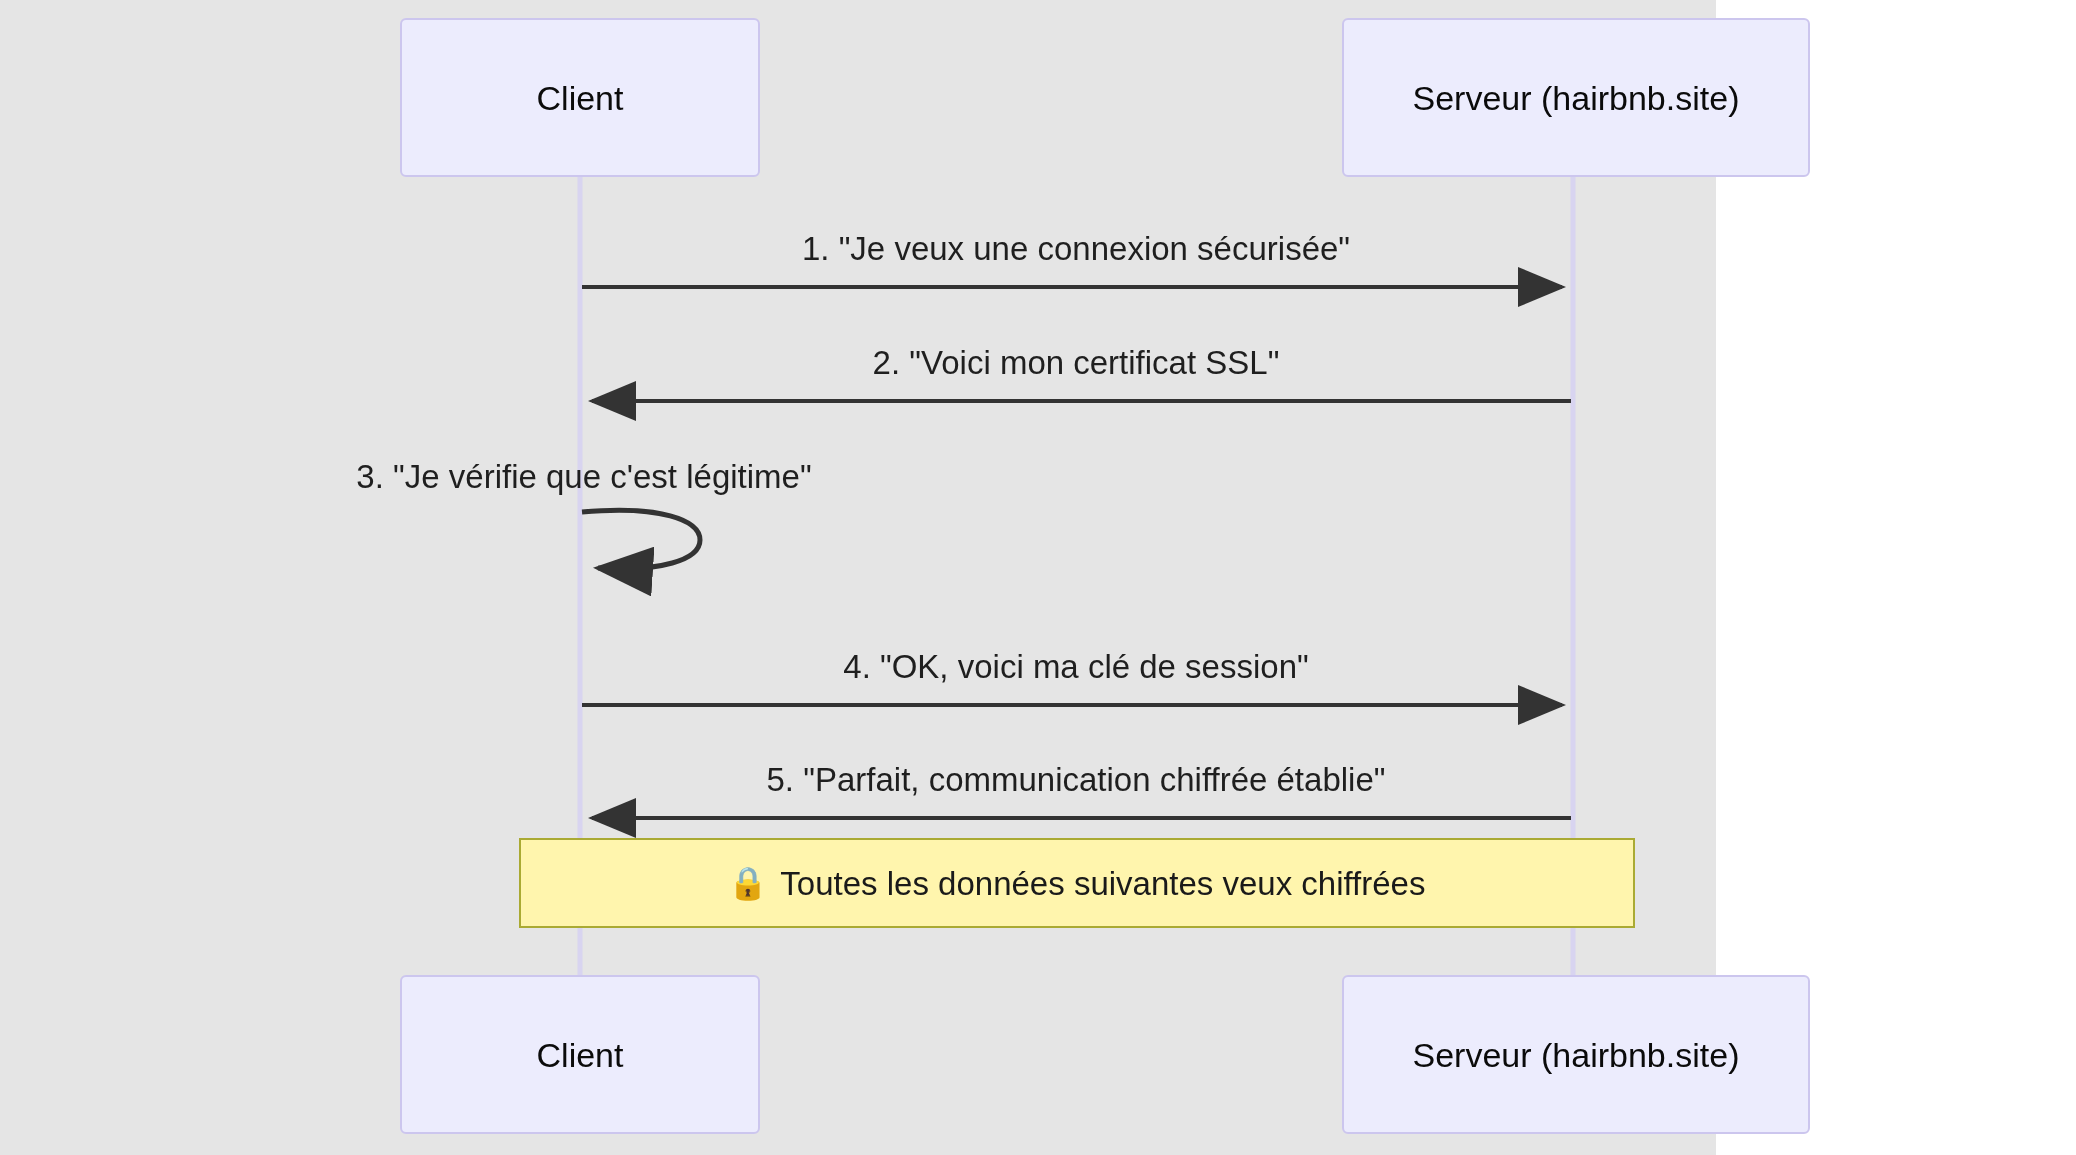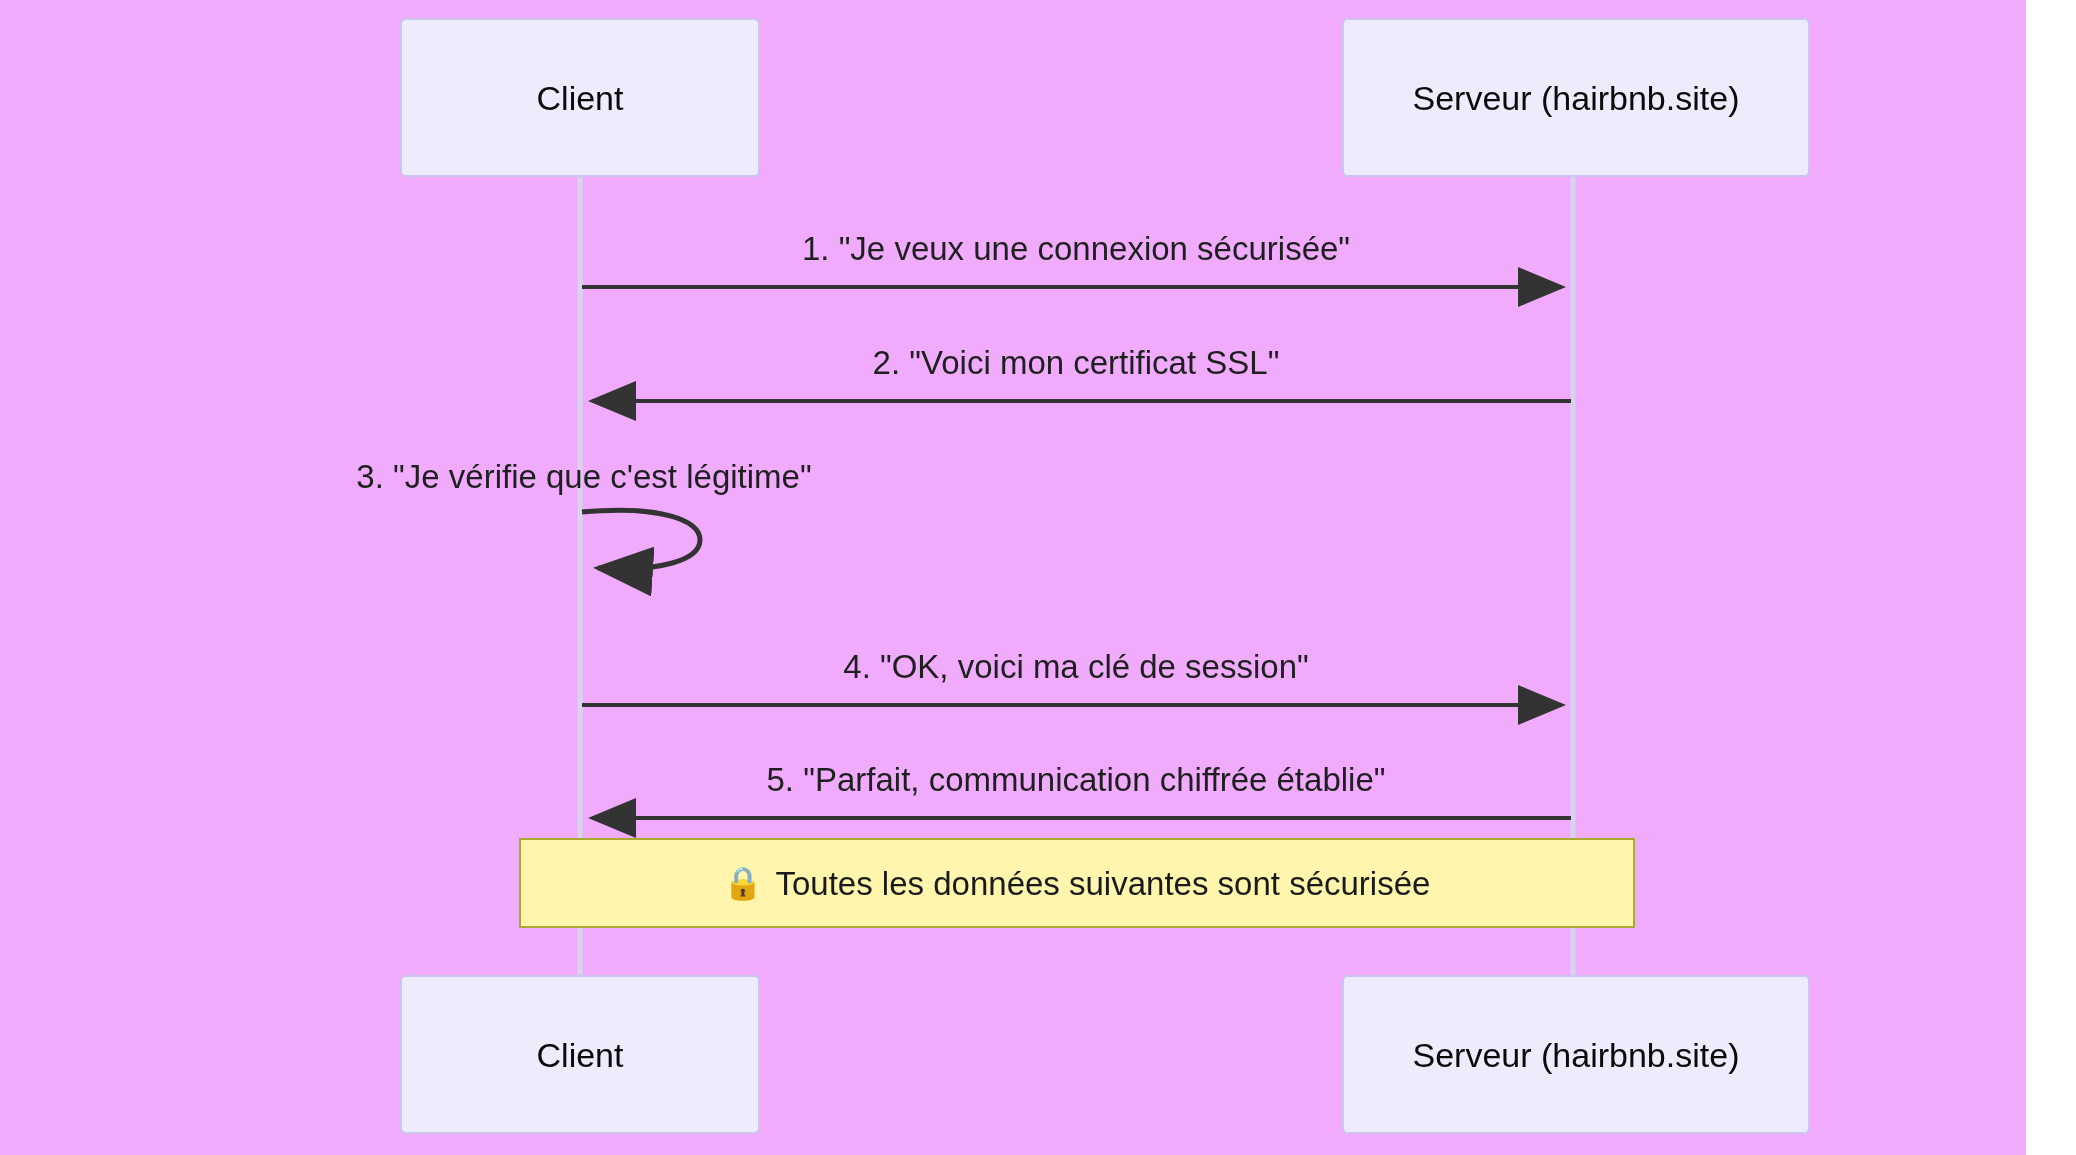--- a/index.html
+++ b/index.html
@@ -8,23 +8,23 @@
     background: #ffffff;
   }
   body {
     width: 2076px;
     height: 1155px;
     font-family: "Liberation Sans", "DejaVu Sans", sans-serif;
     overflow: hidden;
   }
   #diagram {
     position: relative;
-    width: 2026px;
+    width: 1716px;
     height: 1155px;
-    background: #f0abfc;
+    background: #e5e5e5;
   }
   svg.layer {
     position: absolute;
     left: 0;
     top: 0;
     width: 2076px;
     height: 1155px;
     overflow: visible;
   }
   .actor-box {
@@ -120,21 +120,21 @@
 
   <div class="msg-label" style="left:584px; top:460px; transform:translateX(-50%);">3. "Je vérifie que c'est légitime"</div>
 
   <div class="msg-label" style="left:1076px; top:650px; transform:translateX(-50%);">4. "OK, voici ma clé de session"</div>
 
   <div class="msg-label" style="left:1076px; top:763px; transform:translateX(-50%);">5. "Parfait, communication chiffrée établie"</div>
 
   <div class="note-box" style="left:519px; top:838px; width:1116px; height:90px;">
     <span class="note-text">
       <span class="note-icon">🔒</span>
-      <span>Toutes les données suivantes sont sécurisée</span>
+      <span>Toutes les données suivantes veux chiffrées</span>
     </span>
   </div>
 
   <div class="actor-box" style="left:400px; top:975px; width:360px; height:159px;">
     <span class="actor-label">Client</span>
   </div>
 
   <div class="actor-box" style="left:1342px; top:975px; width:468px; height:159px;">
     <span class="actor-label">Serveur (hairbnb.site)</span>
   </div>

